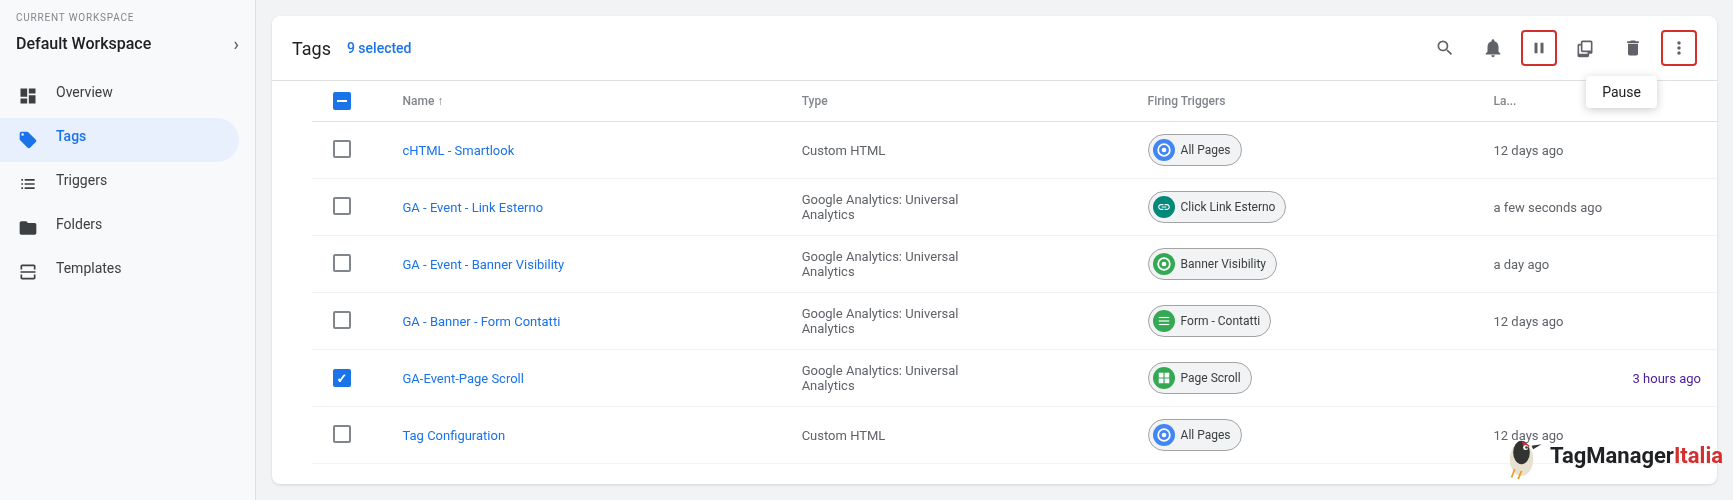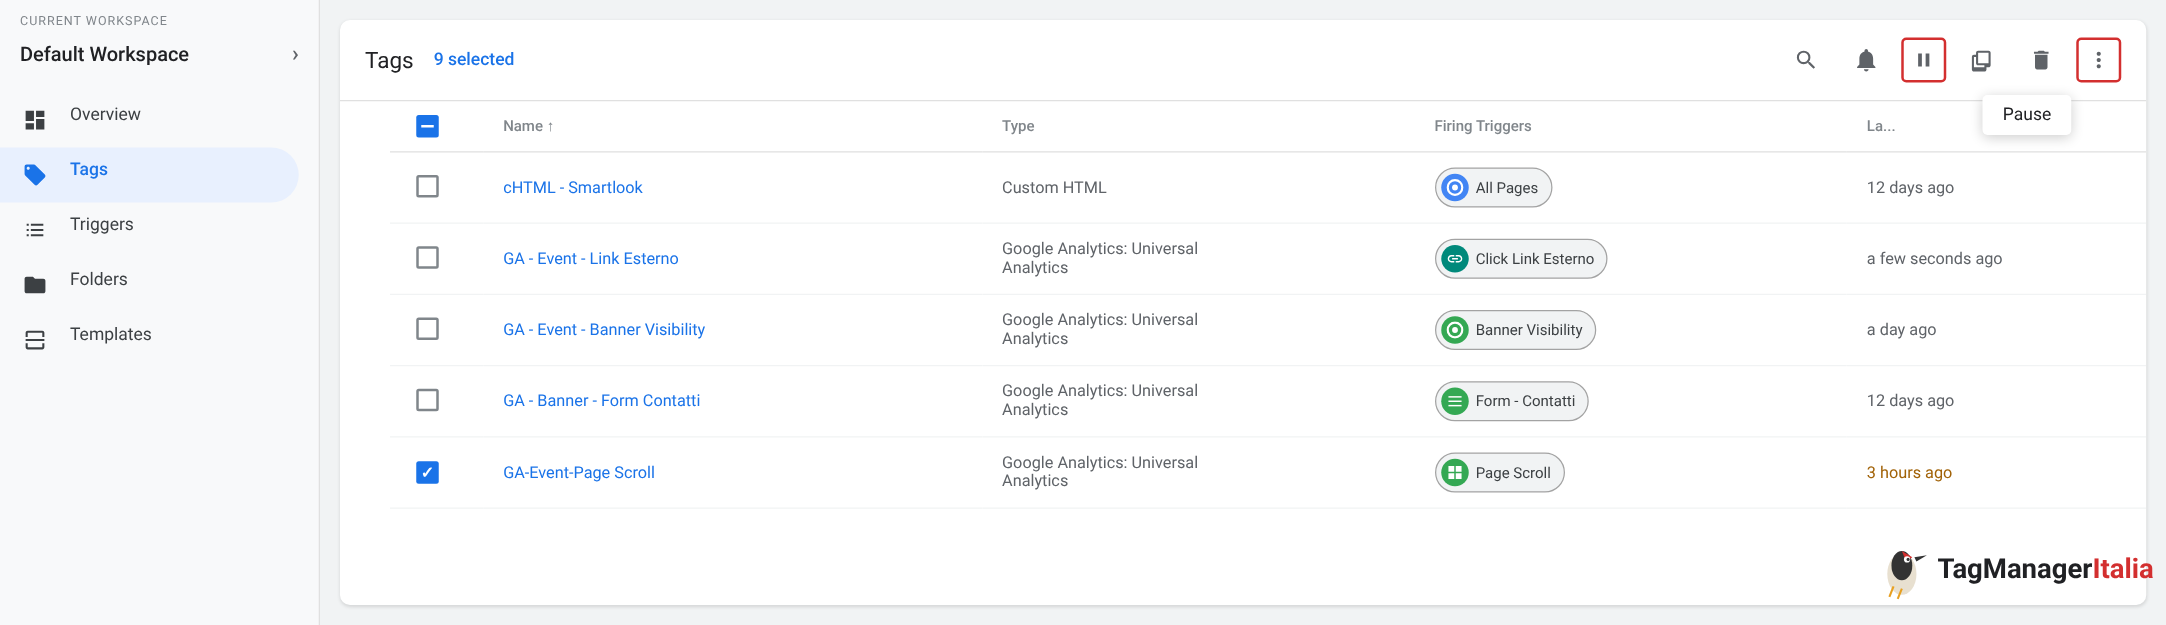--- a/index.html
+++ b/index.html
@@ -479,21 +479,38 @@
             <td style="white-space: pre-line; color: rgb(95, 99, 104);">Google Analytics: Universal
 Analytics</td>
             <td><span class="trigger-badge">
                 <span class="trigger-icon green">
                   <svg width="14" height="14" viewBox="0 0 24 24" fill="white">
                     <path d="M3 3h8v8H3zm0 10h8v8H3zm10-10h8v8h-8zm0 10h8v8h-8z"></path>
                   </svg>
                 </span>
                 <span>Page Scroll</span>
               </span></td>
-            <td style="color: #a16207;">3 hours ago</td>
+            <td style="color: #4c1d95; text-align: right;">3 hours ago</td>
+          </tr>
+          <tr>
+            <td style="padding-left: 20px;"><div class="cb-wrapper">
+                <div class="checkbox-empty"></div>
+              </div></td>
+            <td><a class="tag-name-link">Tag Configuration</a></td>
+            <td style="white-space: pre-line; color: rgb(95, 99, 104);">Custom HTML</td>
+            <td><span class="trigger-badge">
+                <span class="trigger-icon blue">
+                  <svg width="14" height="14" viewBox="0 0 24 24" fill="white">
+                    <circle cx="12" cy="12" r="10" fill="none" stroke="white" stroke-width="3"></circle>
+                    <circle cx="12" cy="12" r="4" fill="white"></circle>
+                  </svg>
+                </span>
+                <span>All Pages</span>
+              </span></td>
+            <td style="color: rgb(95, 99, 104);">12 days ago</td>
           </tr>
         </tbody>
     </table>
   </div>
 </div>
 
 <div class="watermark">
   <svg width="50" height="50" viewBox="0 0 60 60">
     <g transform="translate(5,5)">
       <ellipse cx="28" cy="30" rx="14" ry="20" fill="#e8e0d0"></ellipse>

